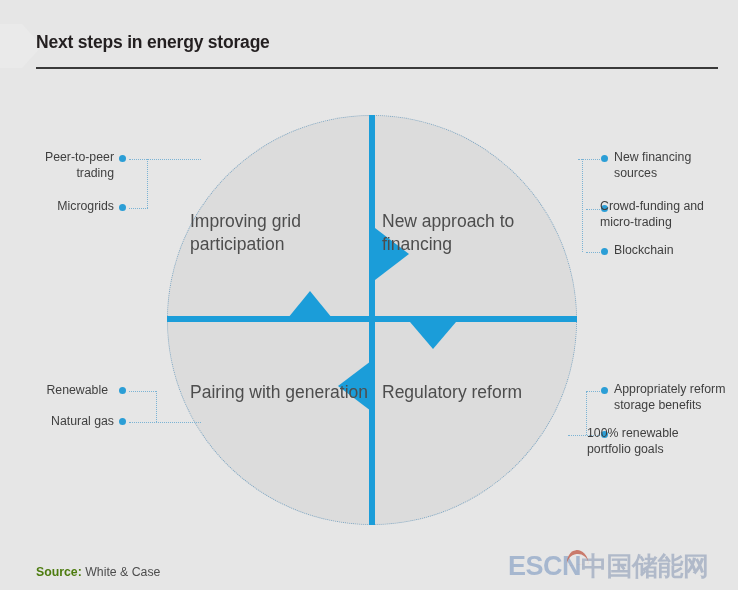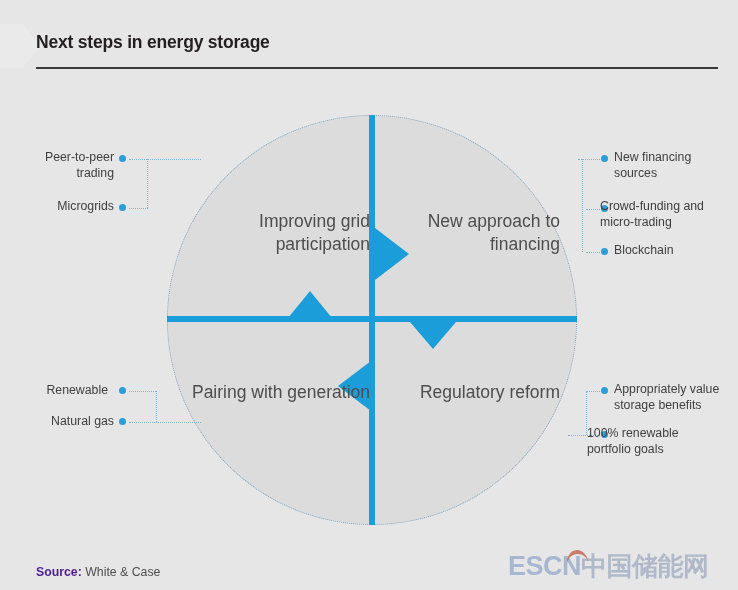--- a/index.html
+++ b/index.html
@@ -71,21 +71,21 @@
     left:338px;top:361px;
     border-top:25px solid transparent;
     border-bottom:25px solid transparent;
     border-right:33px solid #1b9dd9;
   }
 
   
   .quad{
     position:absolute;
     font-size:17.5px;color:#4d4d4d;line-height:1.33;
-    text-align:right;
+    text-align:left;
   }
   .quad-tl{left:190px;top:210px;width:180px;}
   .quad-tr{left:382px;top:210px;width:178px;}
   .quad-bl{left:190px;top:381px;width:180px;}
   .quad-br{left:382px;top:381px;width:178px;}
 
   
   .callout{
     position:absolute;font-size:12.3px;color:#3f3f3f;line-height:1.28;
   }
@@ -99,21 +99,21 @@
 
   
   .dash-h{position:absolute;height:0;border-top:1.6px dotted #7bb3d4;}
   .dash-v{position:absolute;width:0;border-left:1.6px dotted #7bb3d4;}
 
   
   .source{
     position:absolute;left:36px;top:565px;
     font-size:12.3px;color:#4d4d4d;
   }
-  .source b{color:#4c1d95;font-weight:bold;}
+  .source b{color:#4d7c0f;font-weight:bold;}
 
   .watermark{
     position:absolute;left:508px;top:549px;
     font-size:27px;font-weight:bold;letter-spacing:-0.5px;
     opacity:.45;white-space:nowrap;
   }
   .wm-escn{color:#5a7fb5;}
   .wm-cn{color:#6f84a8;font-size:26px;}
   .wm-swoosh{
     position:absolute;left:566px;top:550px;width:22px;height:11px;
@@ -171,21 +171,21 @@
   <div class="dot" style="left:601px;top:205px;"></div>
   <div class="callout right" style="left:600px;top:199px;width:122px;">Crowd-funding and micro-trading</div>
 
   <div class="dash-h" style="left:586px;top:252px;width:14px;"></div>
   <div class="dot" style="left:601px;top:248px;"></div>
   <div class="callout right" style="left:614px;top:243px;width:118px;">Blockchain</div>
 
   <div class="dash-h" style="left:586px;top:391px;width:14px;"></div>
   <div class="dash-v" style="left:586px;top:391px;height:44px;"></div>
   <div class="dot" style="left:601px;top:387px;"></div>
-  <div class="callout right" style="left:614px;top:382px;width:124px;">Appropriately value storage benefits</div>
+  <div class="callout right" style="left:614px;top:382px;width:124px;">Appropriately reform storage benefits</div>
 
   <div class="dash-h" style="left:568px;top:435px;width:32px;"></div>
   <div class="dot" style="left:601px;top:431px;"></div>
   <div class="callout right" style="left:587px;top:426px;width:118px;">100% renewable portfolio goals</div>
 
   <div class="source">
     <b>Source:</b>
     <span>White &amp; Case</span>
   </div>
 

